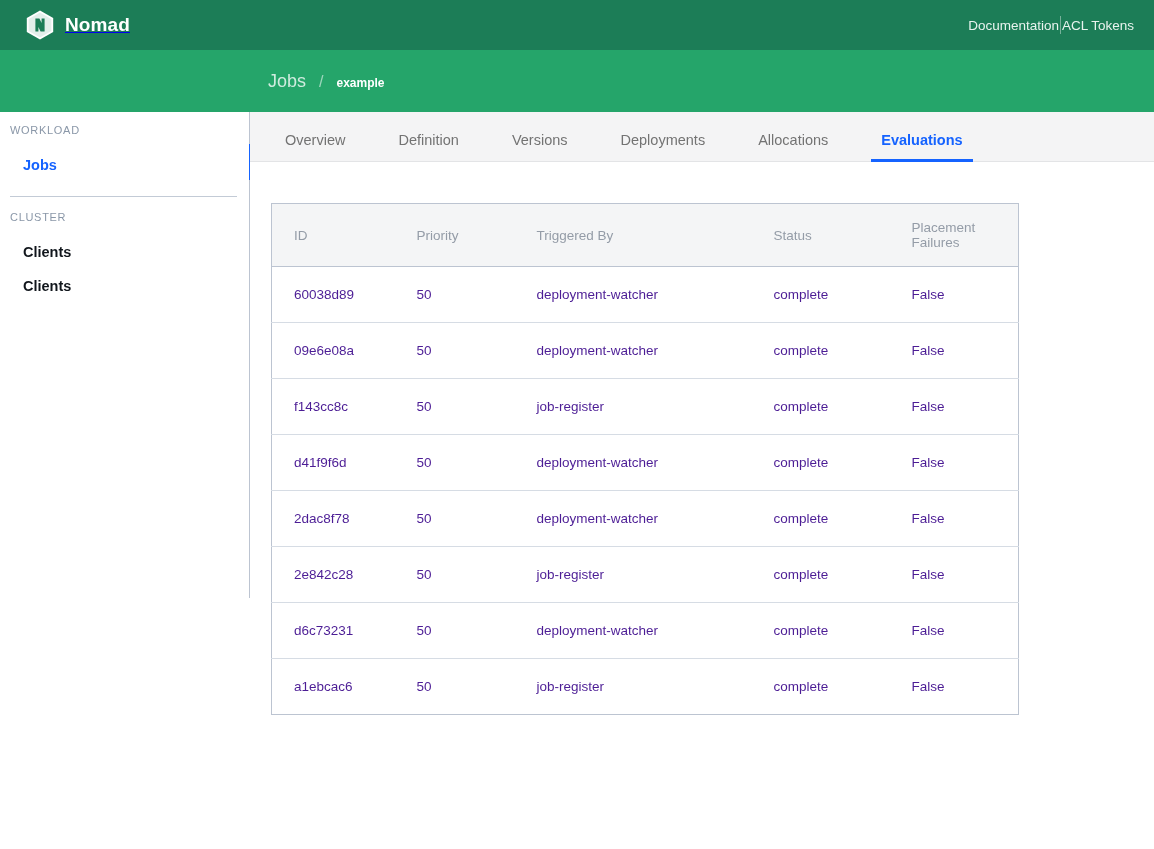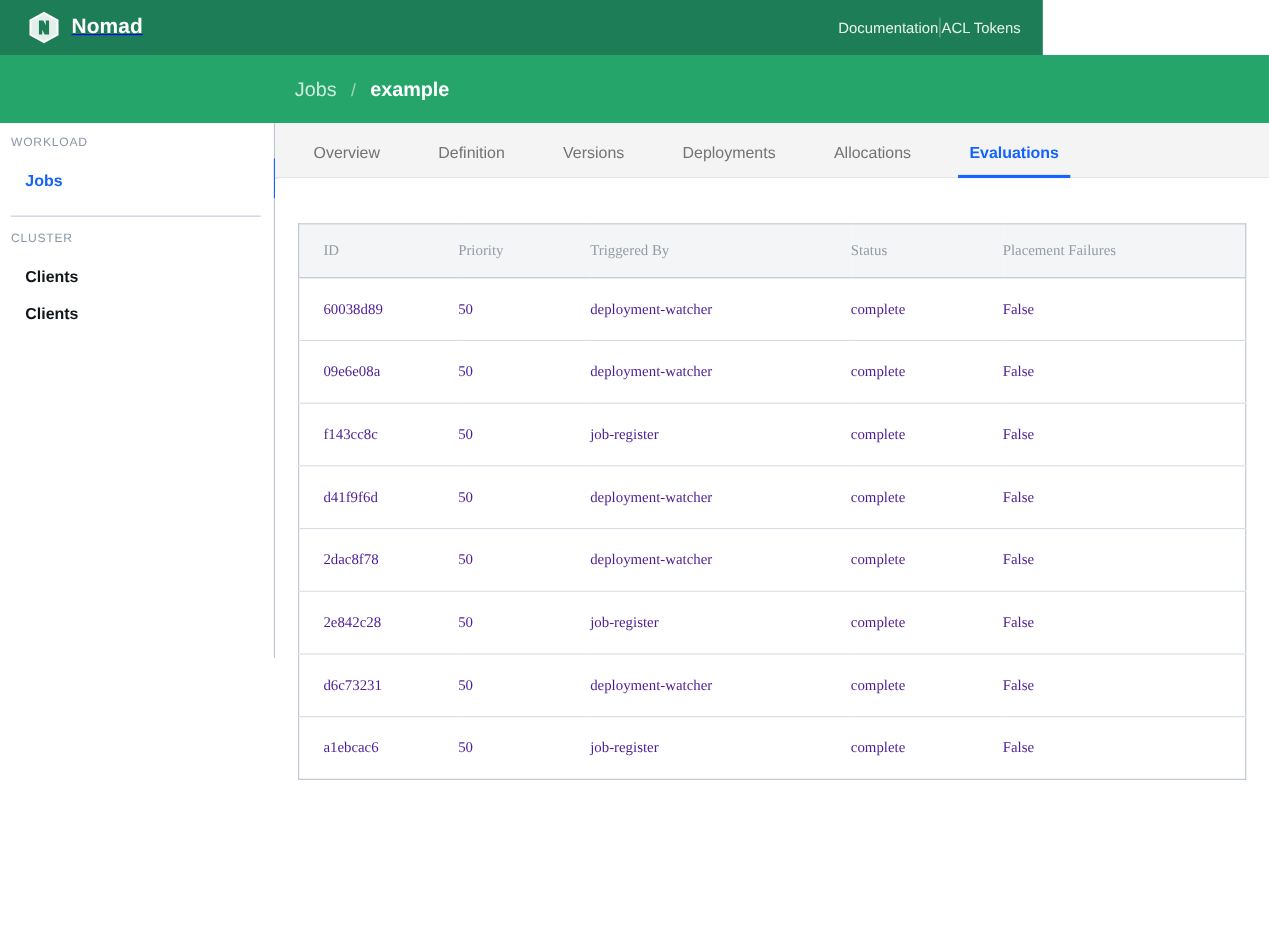--- a/index.html
+++ b/index.html
@@ -9,21 +9,21 @@
     height: 849px;
     background: #ffffff;
     font-family: "Liberation Sans", sans-serif;
     overflow: hidden;
   }
 
   
   .top-header {
     position: absolute;
     top: 0; left: 0;
-    width: 948px; height: 50px;
+    width: 1154px; height: 50px;
     background: #1c7d57;
     display: flex;
     align-items: center;
   }
   .brand {
     display: flex;
     align-items: center;
     gap: 11px;
     margin-left: 26px;
   }
@@ -73,21 +73,21 @@
     color: rgba(255,255,255,0.78);
     font-size: 18px;
     text-decoration: none;
   }
   .crumb-slash {
     color: rgba(255,255,255,0.55);
     font-size: 16px;
   }
   .crumb-current {
     color: #ffffff;
-    font-size: 18px;
+    font-size: 12px;
     font-weight: bold;
   }
 
   
   .sidebar {
     position: absolute;
     top: 112px; left: 0;
     width: 250px;
     height: 486px;
     background: #ffffff;
@@ -164,25 +164,24 @@
     position: absolute;
     top: 162px; left: 250px;
     width: 904px;
     height: 687px;
     background: #ffffff;
   }
   .eval-table {
     position: absolute;
     left: 21px;
     top: 41px;
-    width: 862px;
+    width: 748px;
     border-collapse: collapse;
     border: 1px solid #bcc4d1;
     background: #ffffff;
-    font-family: Liberation Serif, serif;
   }
   .eval-table th {
     background: #f4f5f6;
     color: #949ca7;
     font-size: 13.5px;
     font-weight: normal;
     text-align: left;
     padding: 16px 0 16px 0;
     border-bottom: 1px solid #bcc4d1;
   }

